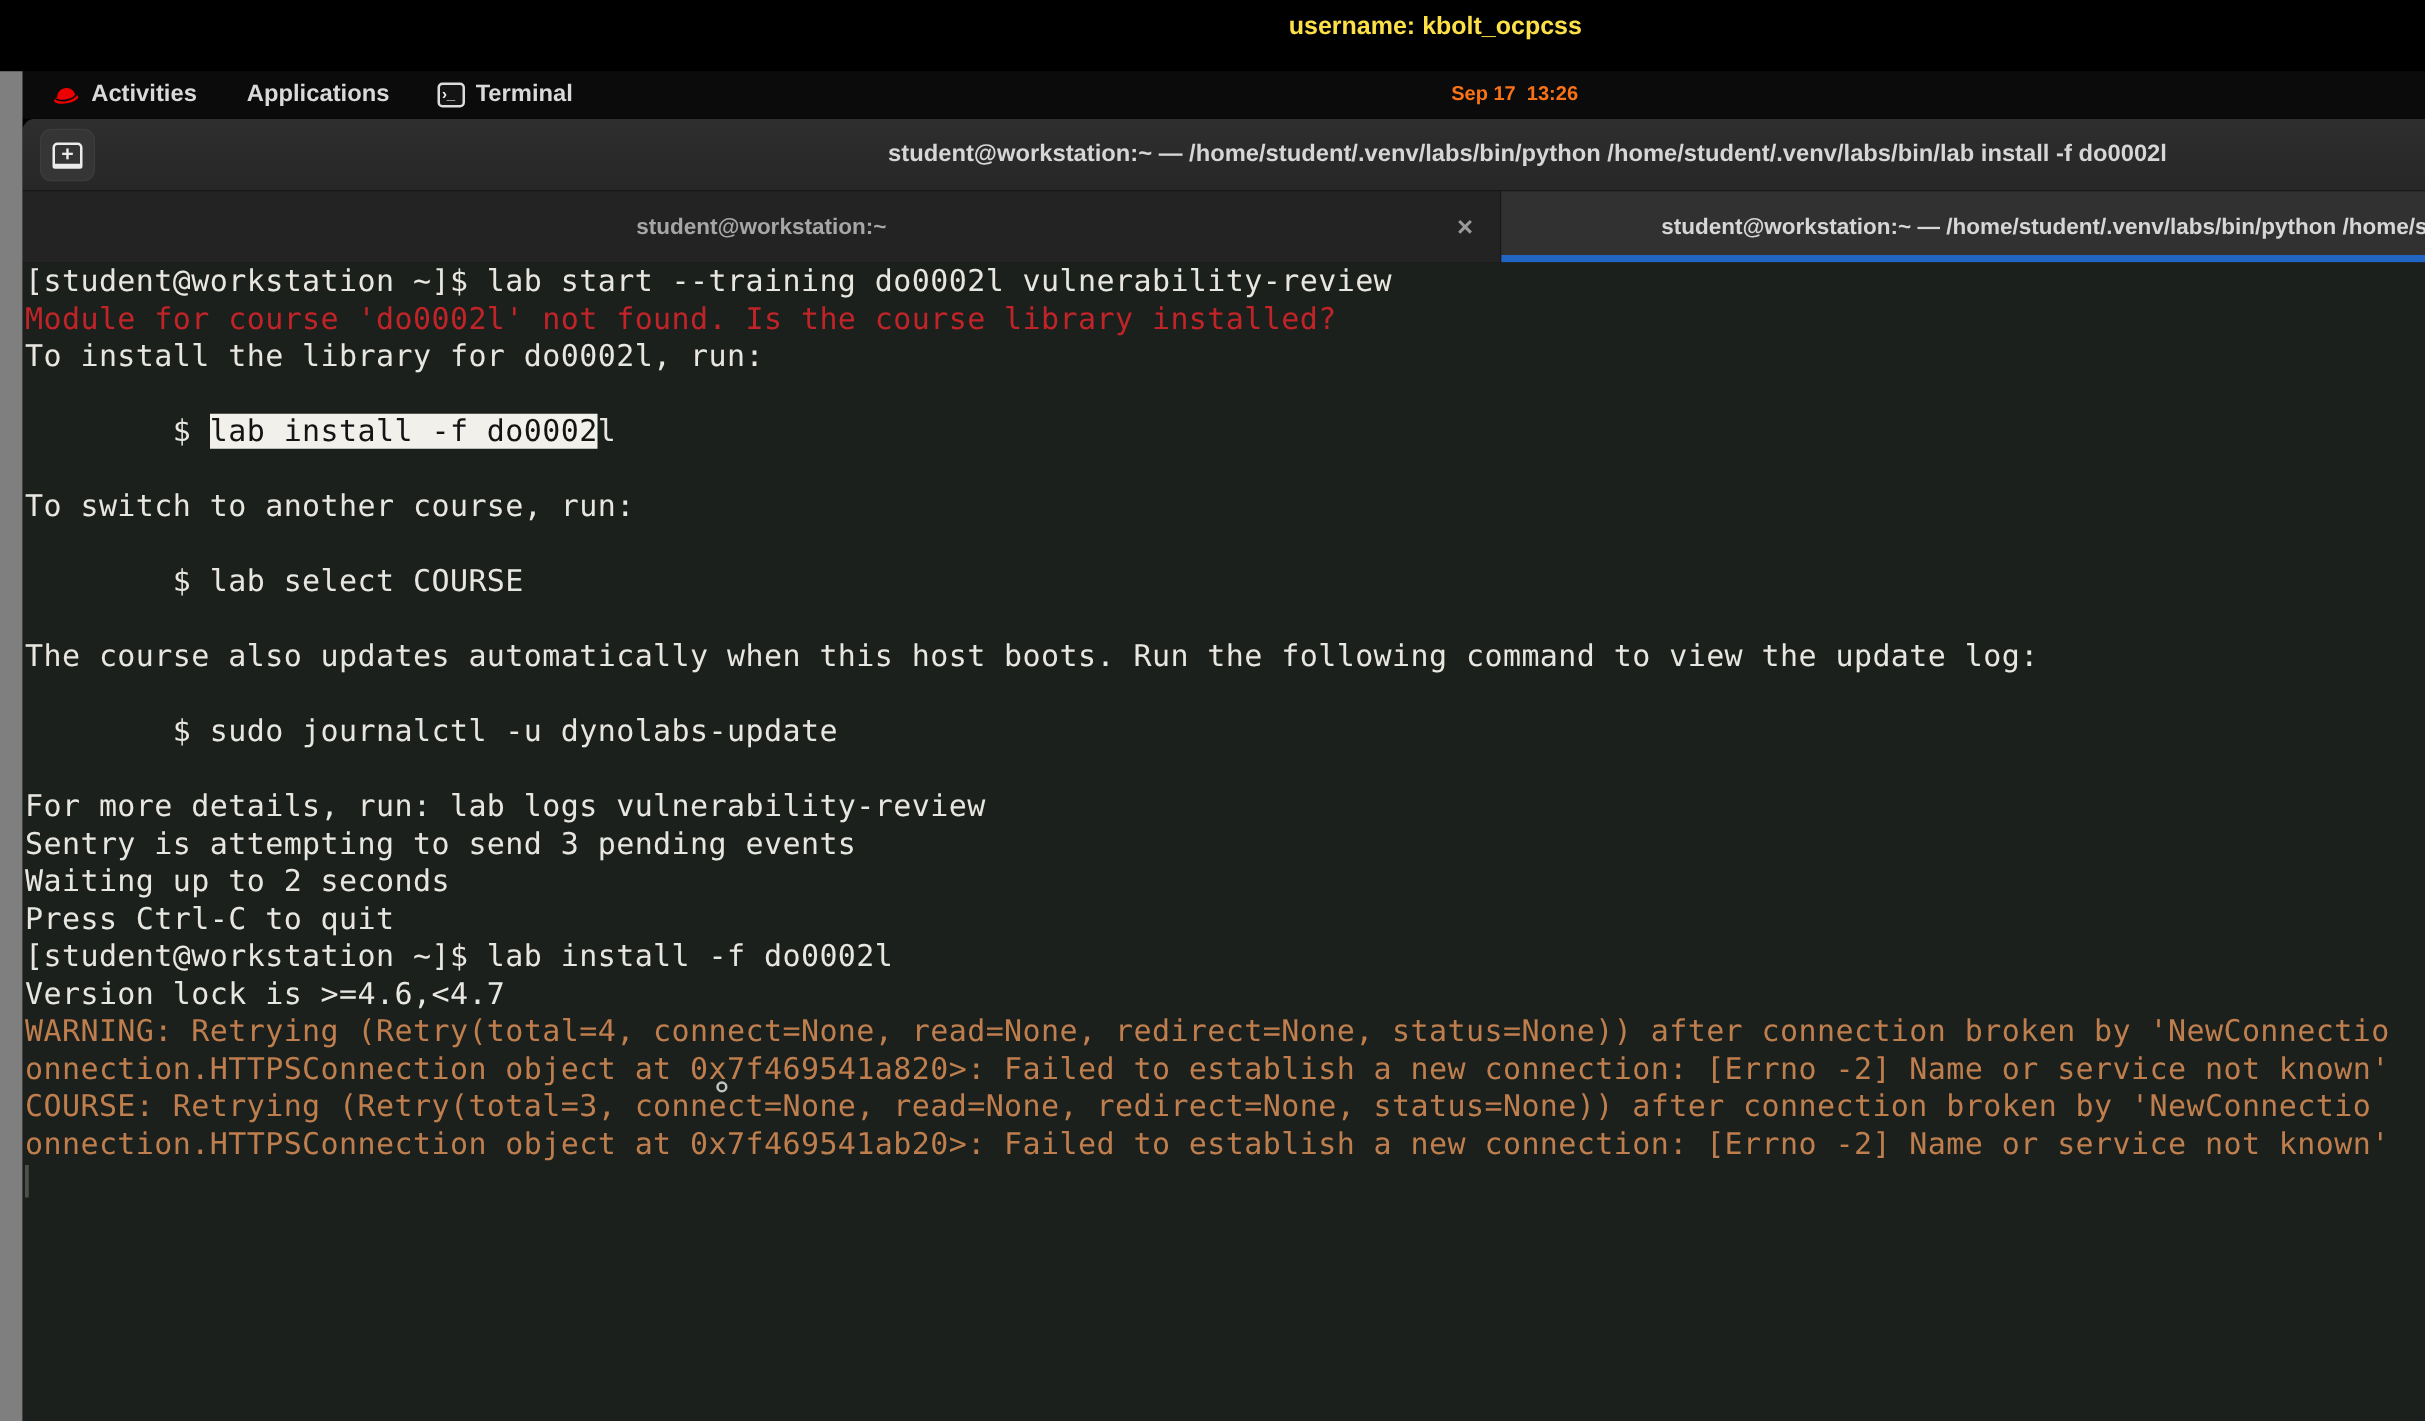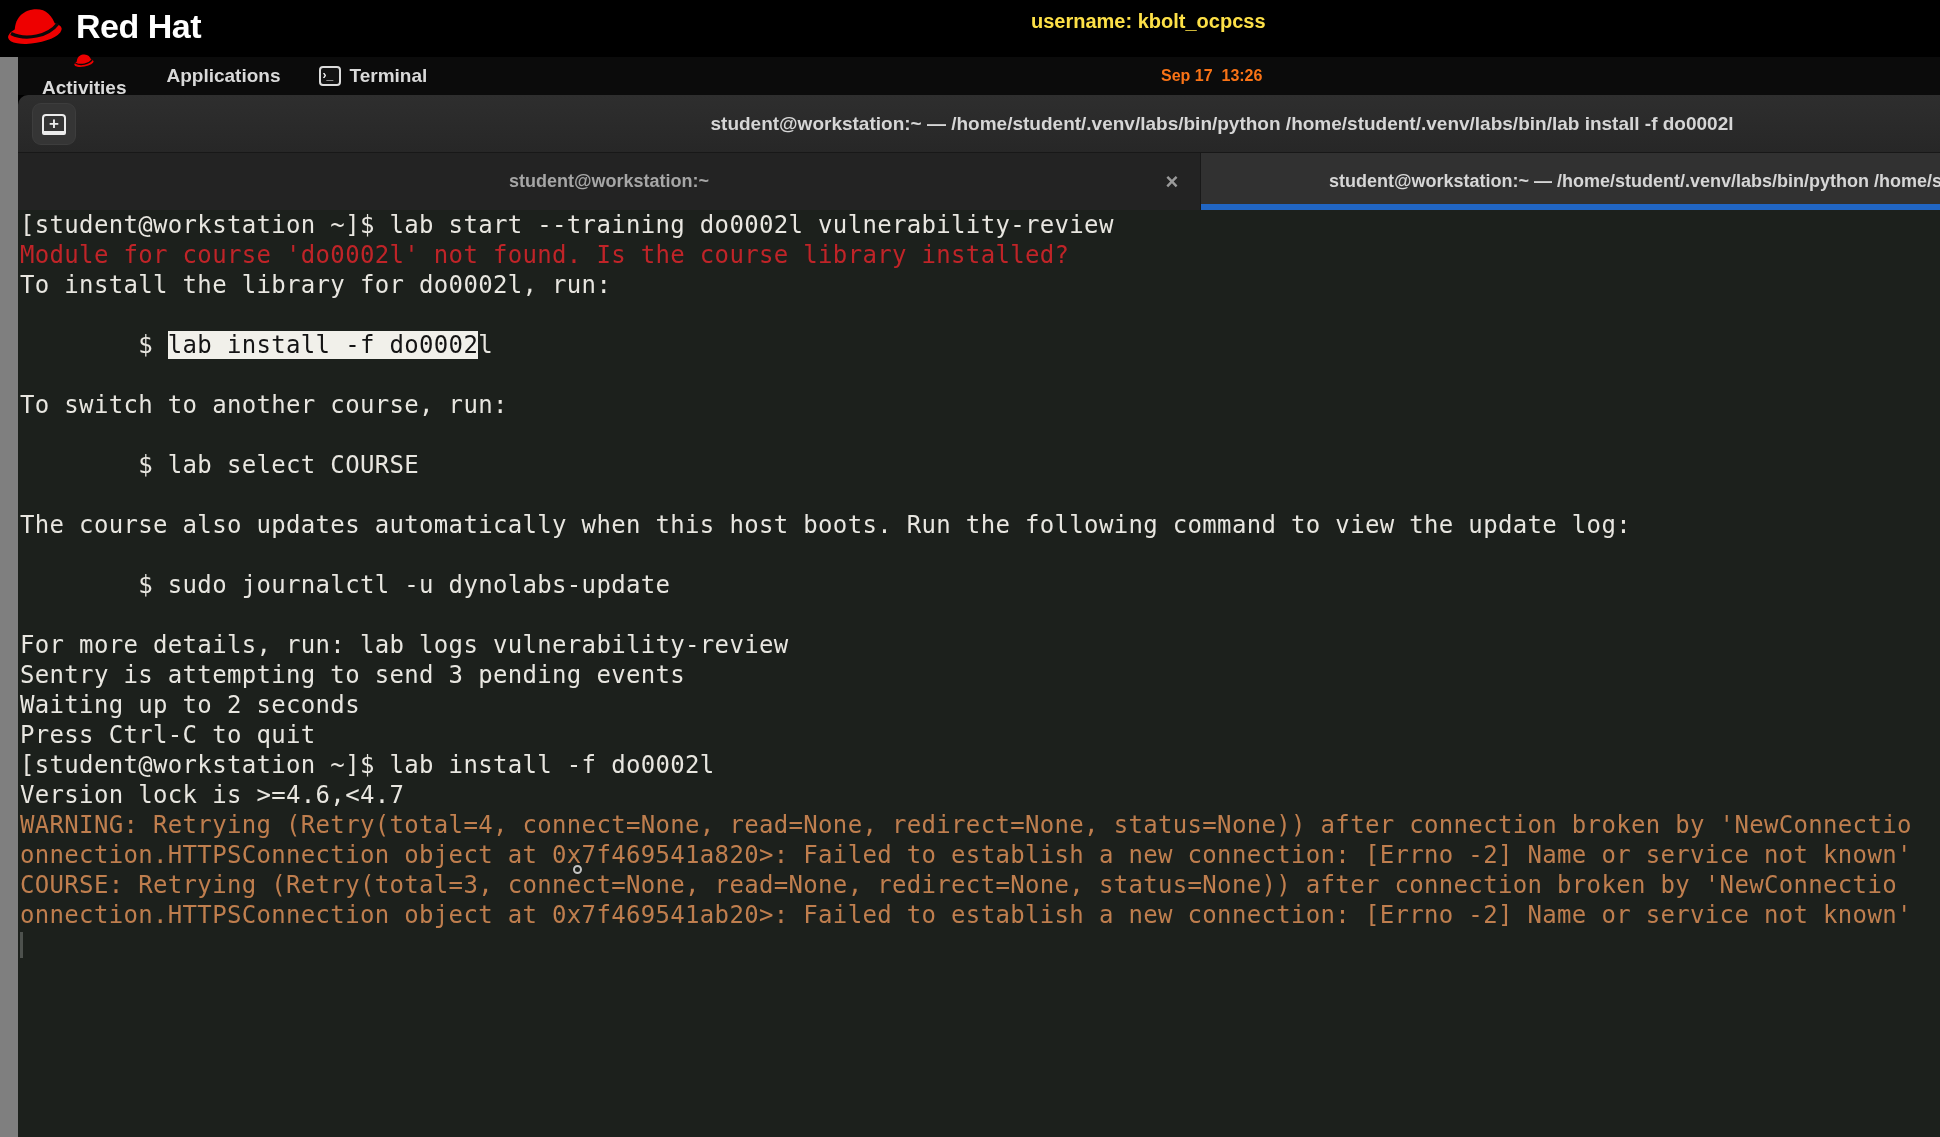--- a/index.html
+++ b/index.html
@@ -29,21 +29,21 @@
   }
 
   
   .gnome-bar {
     position: absolute; left: 0; top: 57px; width: 1940px; height: 38px;
     background: #0b0b0b;
     display: flex; align-items: center;
     color: #d9d9d9; font-weight: 700; font-size: 19px;
   }
   .gnome-item { display: flex; align-items: center; gap: 9px; cursor: default; }
-  .gb-activities { margin-left: 42px; flex-direction: column; }
+  .gb-activities { margin-left: 42px; }
   .gb-applications { margin-left: 40px; align-items: flex-end; }
   .gb-terminal { margin-left: 38px; }
   .mini-hat { width: 22px; height: 15px; }
   .term-ico {
     width: 22px; height: 20px; border: 2px solid #dcdcdc; border-radius: 4px;
     background: #141414; position: relative; display: inline-block;
   }
   .term-ico span {
     position: absolute; left: 2px; top: 0px;
     font-size: 12px; font-weight: 700; color: #efefef; letter-spacing: 0;
@@ -126,30 +126,20 @@
   }
   .mouse-pointer {
     position: absolute; left: 555px; top: 655px; width: 9px; height: 9px;
     border: 2px solid rgba(225,225,225,0.85); border-radius: 50%;
   }
 </style>
 </head>
 <body>
 
 <div class="banner">
-  <div class="brand">
-    <svg class="big-hat" width="58" height="46" viewBox="0 0 64 46">
-      <g transform="rotate(-10 30 26)">
-        <path d="M9 28 C11 10 23 5 32 5 C46 5 53 13 55 28 L55 31 L9 31 Z" fill="#ee0000"></path>
-        <ellipse cx="31" cy="31" rx="30" ry="11" fill="#ee0000"></ellipse>
-        <path d="M5 27 C20 38 45 37 58 25" stroke="#0a0a0a" stroke-width="3.5" fill="none"></path>
-      </g>
-    </svg>
-    <span class="brand-text">Red Hat</span>
-  </div>
   <div class="banner-username">username: kbolt_ocpcss</div>
 </div>
 
 <div class="gnome-bar">
   <div class="gnome-item gb-activities">
     <svg class="mini-hat" viewBox="0 0 64 46">
       <g transform="rotate(-10 30 26)">
         <path d="M9 28 C11 10 23 5 32 5 C46 5 53 13 55 28 L55 31 L9 31 Z" fill="#ee0000"></path>
         <ellipse cx="31" cy="31" rx="30" ry="11" fill="#ee0000"></ellipse>
         <path d="M5 27 C20 38 45 37 58 25" stroke="#0a0a0a" stroke-width="4" fill="none"></path>

